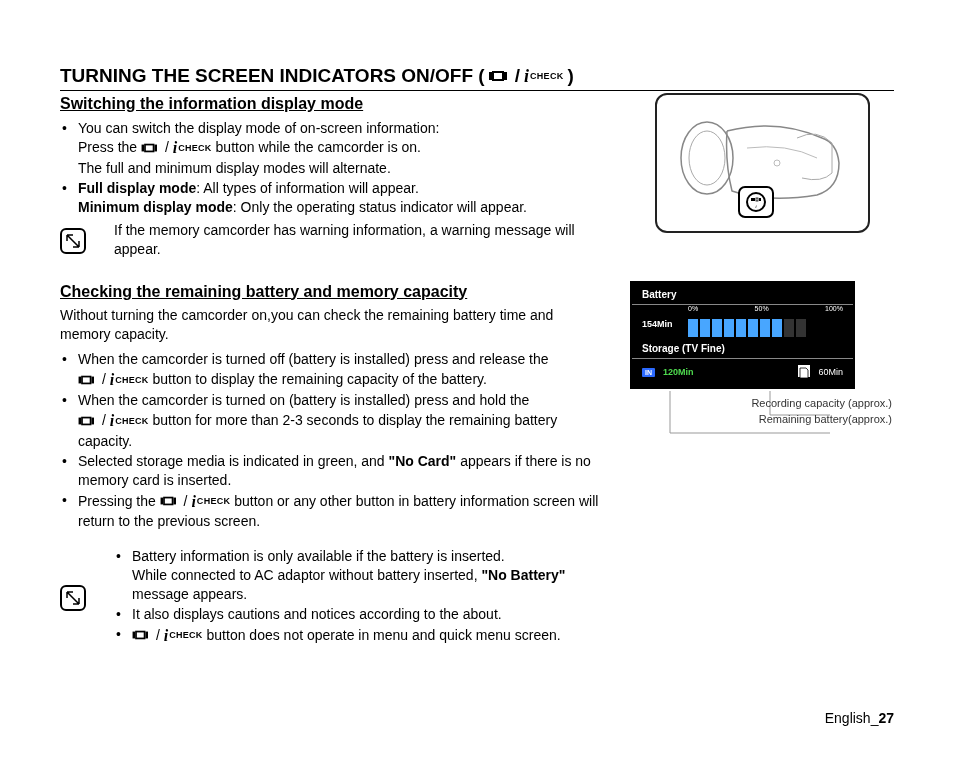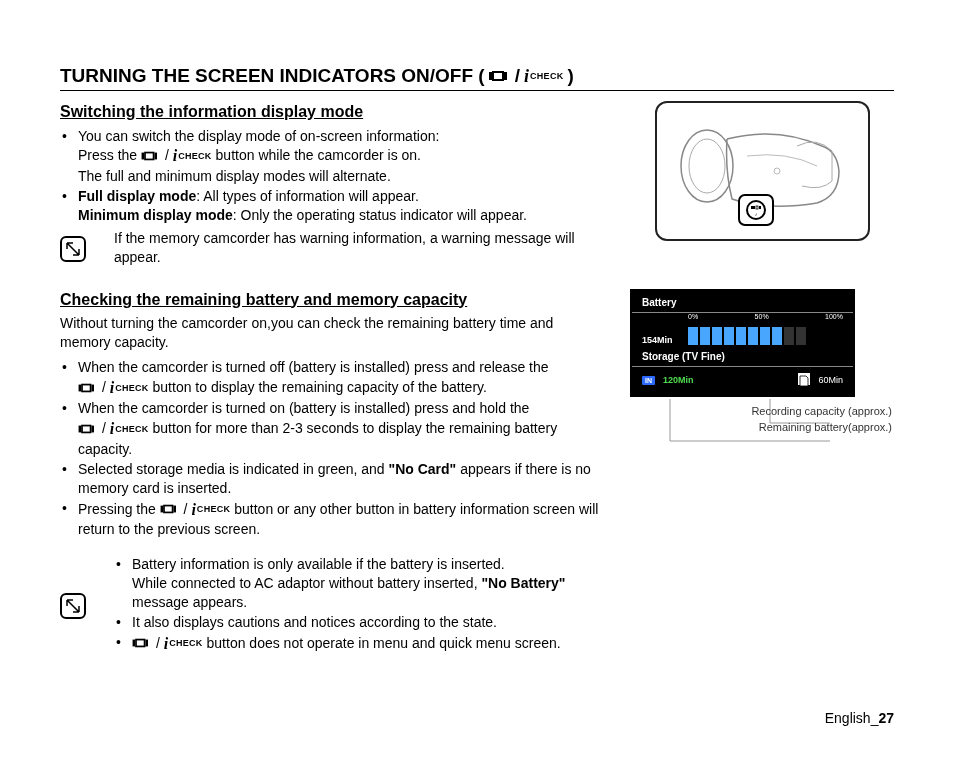--- a/index.html
+++ b/index.html
@@ -10,21 +10,21 @@
     font-family: Arial, Helvetica, sans-serif;
     color: #000;
     position: relative;
     padding: 65px 60px 40px 60px;
   }
   .heading {
     font-size: 19px;
     font-weight: bold;
     padding-bottom: 3px;
     border-bottom: 1.5px solid #000;
-    margin-bottom: 10px;
+    margin-bottom: 2px;
     display: flex;
     align-items: center;
     gap: 4px;
   }
   .icon-display {
     display: inline-flex;
     align-items: center;
     vertical-align: middle;
   }
   .icon-display svg { display: block; }
@@ -110,21 +110,21 @@
     padding: 6px 0 8px 0;
   }
   .bp-label {
     font-size: 10px;
     font-weight: bold;
     padding: 0 10px 4px 10px;
     border-bottom: 1px solid #888;
   }
   .bp-row {
     display: flex;
-    align-items: flex-end;
+    align-items: flex-start;
     padding: 6px 10px 2px 10px;
     gap: 8px;
   }
   .bp-time {
     font-size: 9px;
     font-weight: bold;
     width: 38px;
   }
   .bp-bars {
     display: flex;
@@ -327,21 +327,21 @@
       <div class="note-icon">
         <svg width="18" height="18" viewBox="0 0 18 18">
             <path d="M3 3 L15 15 M3 3 L3 9 M3 3 L9 3 M15 15 L15 9 M15 15 L9 15" stroke="#000" stroke-width="1.5" fill="none"></path>
           </svg>
       </div>
       <ul class="main" style="flex:1;">
         <li>
           <span>Battery information is only available if the battery is inserted.</span><br>
           <span>While connected to AC adaptor without battery inserted, </span><b>"No Battery"</b><span> message appears.</span>
         </li>
-        <li>It also displays cautions and notices according to the state.</li>
+        <li>It also displays cautions and notices according to the about.</li>
         <li>
           <span class="icon-display">
             <svg width="20" height="12" viewBox="0 0 22 14">
                 <rect x="0" y="3" width="3" height="8" fill="#000"></rect>
                 <rect x="4" y="3" width="10" height="8" fill="none" stroke="#000" stroke-width="2"></rect>
                 <rect x="15" y="3" width="3" height="8" fill="#000"></rect>
               </svg>
           </span>
           /
           <span class="icon-icheck">

